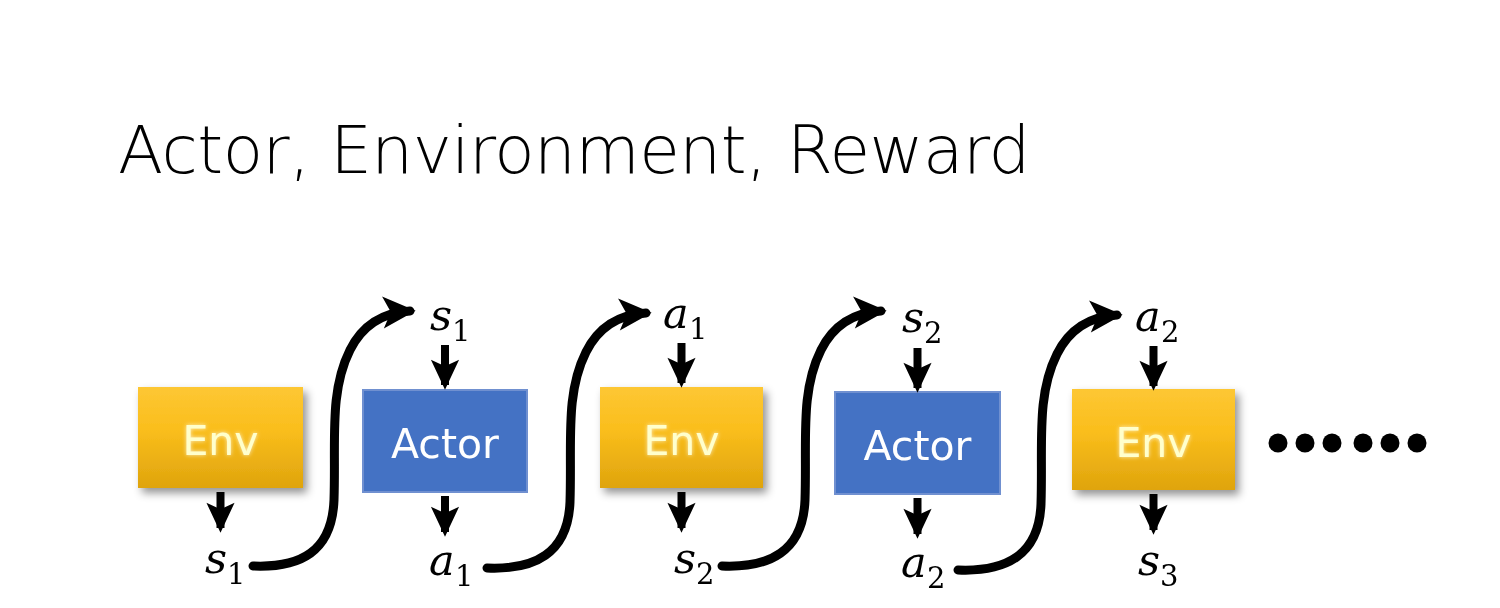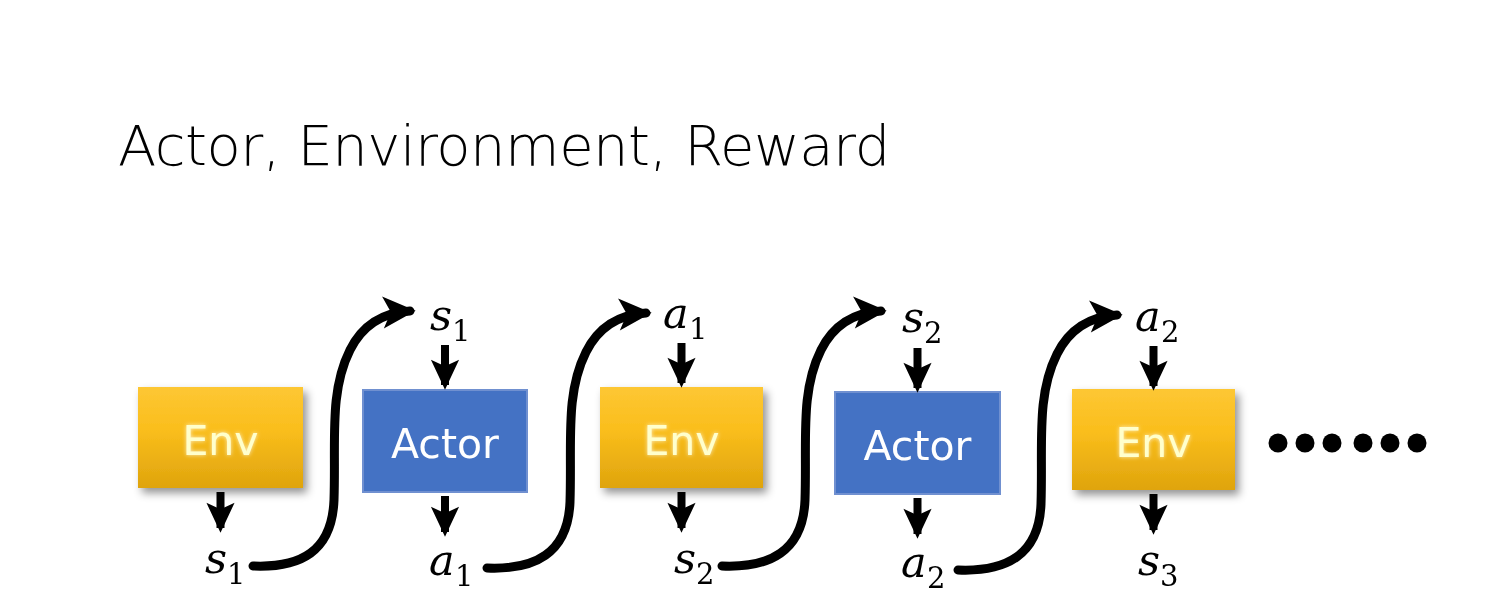--- a/index.html
+++ b/index.html
@@ -12,21 +12,21 @@
     width: 1500px;
     height: 608px;
     background: #ffffff;
     overflow: hidden;
     font-family: "Liberation Sans", sans-serif;
   }
   #slide-title {
     position: absolute;
     left: 118px;
     top: 118px;
-    font-size: 56px;
+    font-size: 66px;
     font-weight: 300;
     line-height: 1.0;
     color: #000000;
     letter-spacing: -0.5px;
     white-space: nowrap;
     font-family: "DejaVu Sans", sans-serif;
     font-stretch: condensed;
   }
   #diagram {
     position: absolute;

